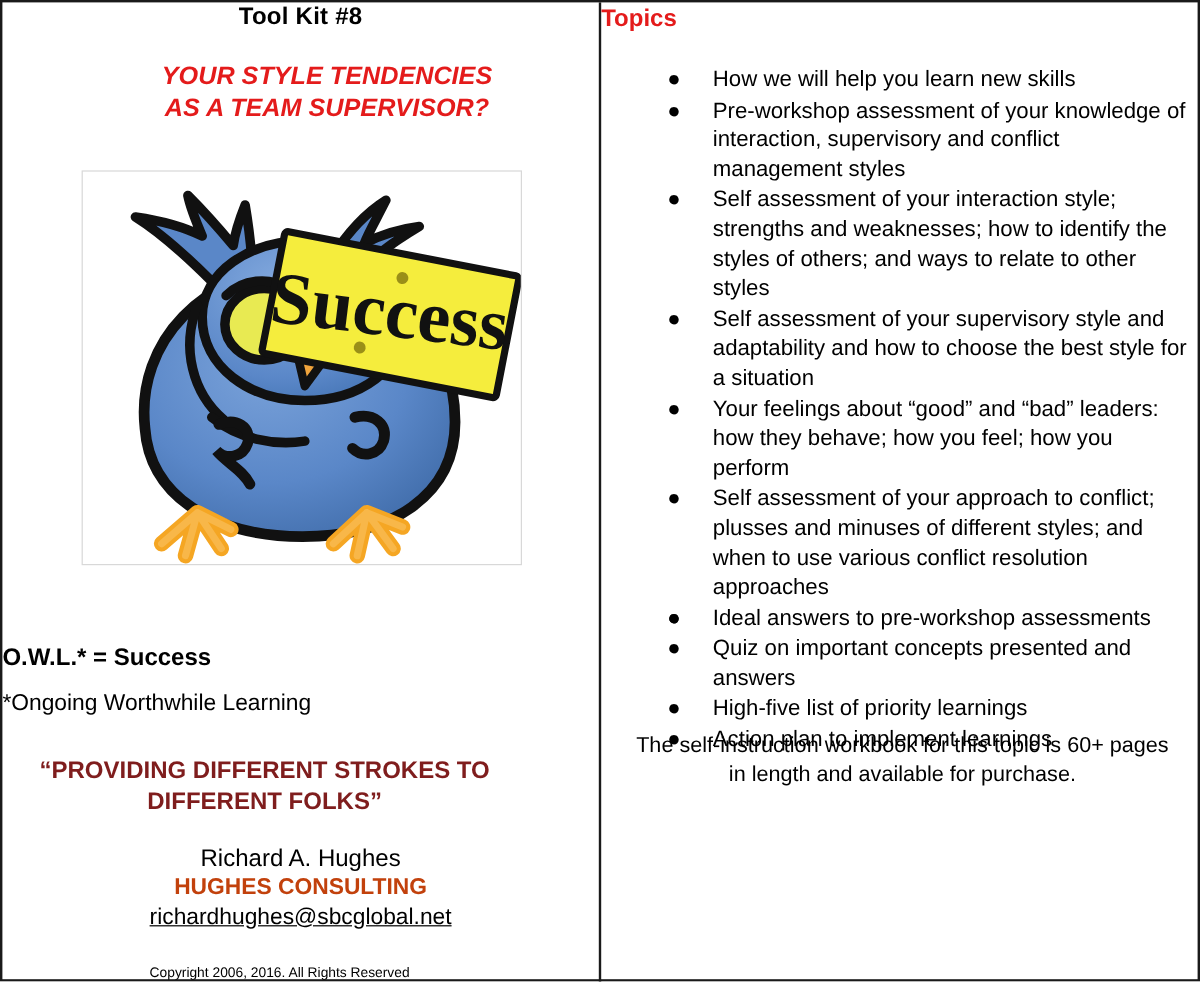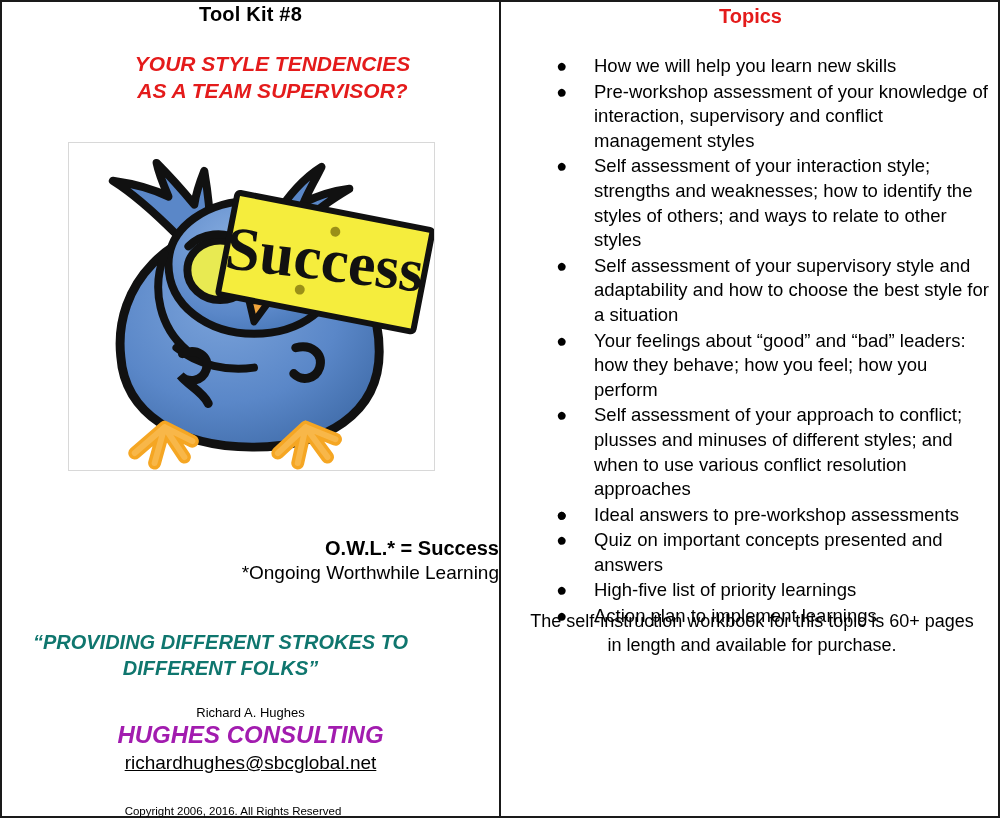--- a/index.html
+++ b/index.html
@@ -80,62 +80,60 @@
     display: block;
     width: 100%;
     height: 100%;
   }
 
   .owl-tagline {
     position: absolute;
     left: 0;
     top: 535px;
     width: 497px;
-    text-align: right;
+    text-align: left;
   }
   .owl-tagline .line1 {
     font-size: 20px;
     font-weight: bold;
     color: #000000;
   }
   .owl-tagline .line2 {
     font-size: 19px;
     color: #000000;
-    margin-top: 2px;
+    margin-top: 16px;
   }
 
   .quote-block {
     position: absolute;
     left: 0;
     top: 628px;
     width: 437px;
     text-align: center;
     font-size: 20px;
     font-weight: bold;
-    font-style: italic;
-    color: #0f766e;
+    color: #7f1d1d;
     line-height: 1.28;
   }
 
   .author-block {
     position: absolute;
     left: 0;
     top: 703px;
     width: 497px;
     text-align: center;
   }
   .author-name {
-    font-size: 13px;
+    font-size: 20px;
     color: #000000;
   }
   .author-company {
-    font-size: 24px;
-    font-weight: bold;
-    font-style: italic;
-    color: #a21caf;
+    font-size: 19px;
+    font-weight: bold;
+    color: #c2410c;
     margin-top: 1px;
   }
   .author-email {
     font-size: 19px;
     color: #000000;
     text-decoration: underline;
     margin-top: 3px;
     cursor: pointer;
   }
 
@@ -153,21 +151,20 @@
   .right-panel {
     position: absolute;
     left: 499px;
     top: 0;
     width: 499px;
     height: 818px;
     box-sizing: border-box;
   }
 
   .topics-title {
-    text-align: center;
     font-size: 20px;
     font-weight: bold;
     color: #e41b1b;
     margin-top: 3px;
   }
 
   .topics-list {
     margin: 0;
     padding: 0;
     list-style: none;

